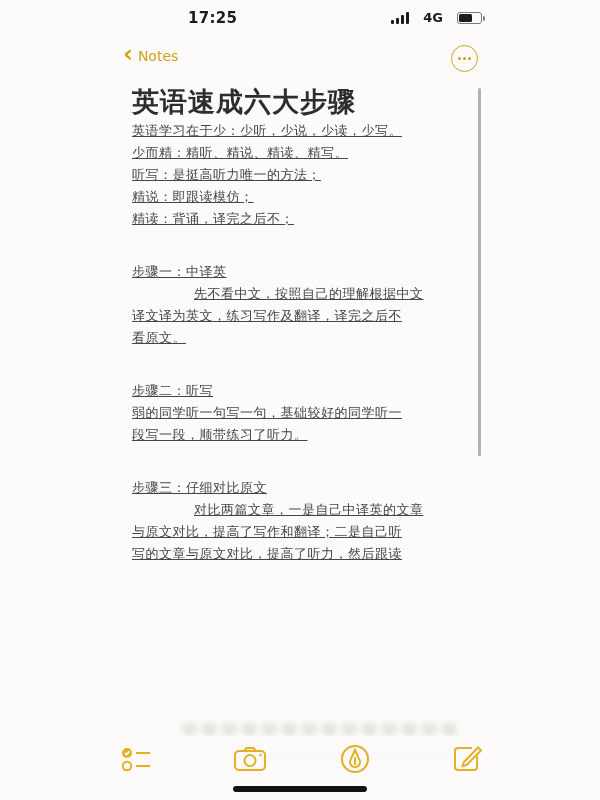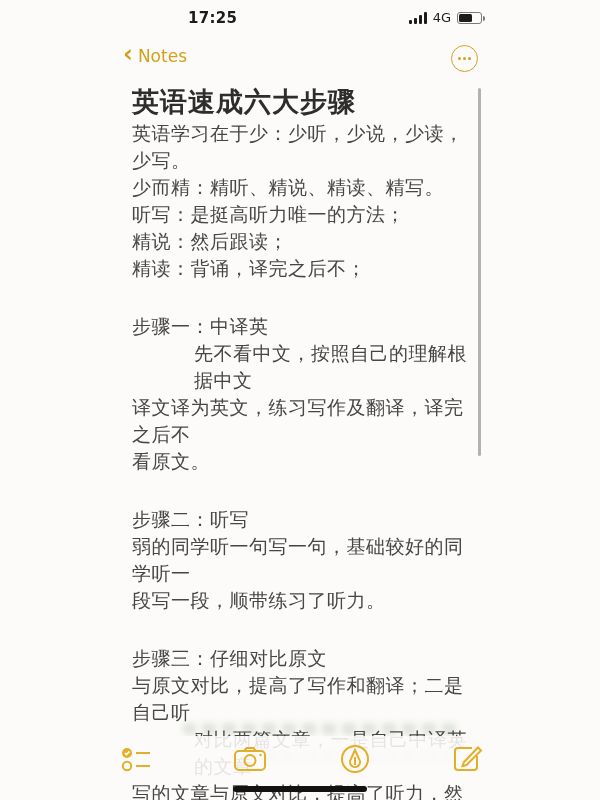--- a/index.html
+++ b/index.html
@@ -8,45 +8,45 @@
     font-family: "DejaVu Sans", "Liberation Sans", sans-serif;
     background: #fcfbf9;
     position: relative;
     overflow: hidden;
     color: #454442;
   }
 
   
   .statusbar { position: absolute; top: 0; left: 0; right: 0; height: 32px; }
   .time { position: absolute; left: 148px; top: 9px; font-size: 15px; font-weight: 700; color: #1c1c1c; letter-spacing: .3px; margin-left: 40px; }
-  .sb-right { position: absolute; right: 118px; top: 10px; display: flex; align-items: center; gap: 6px; }
+  .sb-right { position: absolute; right: 118px; top: 10px; display: flex; align-items: center; gap: 14px; font-weight: bold; }
   .signal { display: flex; align-items: flex-end; gap: 2px; height: 12px; }
   .signal span { width: 3px; background: #1c1c1c; border-radius: 1px; display: block; }
   .signal span:nth-child(1){height:4px} .signal span:nth-child(2){height:6px}
   .signal span:nth-child(3){height:9px} .signal span:nth-child(4){height:12px}
   .network { font-size: 13px; color: #1c1c1c; }
   .battery { position: relative; width: 25px; height: 12px; border: 1px solid #7a7a78; border-radius: 3px; }
   .battery .level { position: absolute; left: 1px; top: 1px; bottom: 1px; width: 13px; background: #1c1c1c; border-radius: 1.5px; }
   .battery .cap { position: absolute; right: -4px; top: 3px; width: 2px; height: 5px; background: #7a7a78; border-radius: 0 2px 2px 0; }
 
   
   .navbar { position: absolute; top: 42px; left: 0; right: 0; height: 38px; }
   .back { position: absolute; left: 123px; top: 4px; display: flex; align-items: center; gap: 5px; color: #d2a11c; cursor: pointer; }
   .back .chev { font-size: 24px; font-weight: 700; line-height: 20px; transform: translateY(-2px); }
-  .back .back-label { font-size: 17px; }
+  .back .back-label { font-size: 14px; }
   .more-btn { position: absolute; left: 451px; top: 3px; width: 27px; height: 27px; border: 1.6px solid #d2a11c; border-radius: 50%; display: flex; align-items: center; justify-content: center; gap: 2px; cursor: pointer; }
   .more-btn i { width: 3px; height: 3px; border-radius: 50%; background: #d2a11c; display: block; }
 
   
   .scrollbar { position: absolute; left: 478px; top: 88px; width: 3px; height: 368px; background: #b4b2af; border-radius: 2px; }
 
   
   .note { position: absolute; left: 132px; top: 84px; width: 348px; }
   .note-title { font-size: 27px; font-weight: 700; color: #2e2d2b; letter-spacing: 1px; margin-bottom: 0; }
-  .line, .step-line, .step-heading { font-size: 19px; line-height: 27px; color: #474645; letter-spacing: .5px; }
+  .line, .step-line, .step-heading { font-size: 13px; line-height: 22px; color: #474645; letter-spacing: .5px; text-decoration: underline; }
   .step { margin-top: 31px; }
   .step-line.indent { padding-left: 62px; }
 
   
   .smudge { position: absolute; height: 12px; border-radius: 6px; filter: blur(3px); opacity: .16;
     background: repeating-linear-gradient(90deg, #5d6e5a 0 14px, transparent 14px 20px); }
   .smudge.s1 { left: 182px; top: 723px; width: 278px; }
   .smudge.s2 { left: 262px; top: 751px; width: 190px; opacity: .12; }
 
   
@@ -93,40 +93,40 @@
 </div>
 
 <div class="scrollbar"></div>
 
 <div class="note">
   <div class="note-title">英语速成六大步骤</div>
 
   <div class="line">英语学习在于少：少听，少说，少读，少写。</div>
   <div class="line">少而精：精听、精说、精读、精写。</div>
   <div class="line">听写：是挺高听力唯一的方法；</div>
-  <div class="line">精说：然后跟读；</div>
+  <div class="line">精说：即跟读模仿；</div>
   <div class="line">精读：背诵，译完之后不；</div>
 
   <div class="step">
     <div class="step-heading">步骤一：中译英</div>
     <div class="step-line indent">先不看中文，按照自己的理解根据中文</div>
     <div class="step-line">译文译为英文，练习写作及翻译，译完之后不</div>
     <div class="step-line">看原文。</div>
   </div>
 
   <div class="step">
     <div class="step-heading">步骤二：听写</div>
     <div class="step-line">弱的同学听一句写一句，基础较好的同学听一</div>
     <div class="step-line">段写一段，顺带练习了听力。</div>
   </div>
 
   <div class="step">
     <div class="step-heading">步骤三：仔细对比原文</div>
+    <div class="step-line indent">对比两篇文章，一是自己中译英的文章</div>
     <div class="step-line">与原文对比，提高了写作和翻译；二是自己听</div>
-    <div class="step-line indent">对比两篇文章，一是自己中译英的文章</div>
     <div class="step-line">写的文章与原文对比，提高了听力，然后跟读</div>
 
   </div>
 
 </div>
 
 <div class="smudge s1"></div>
 <div class="smudge s2"></div>
 
 <div class="toolbar">

